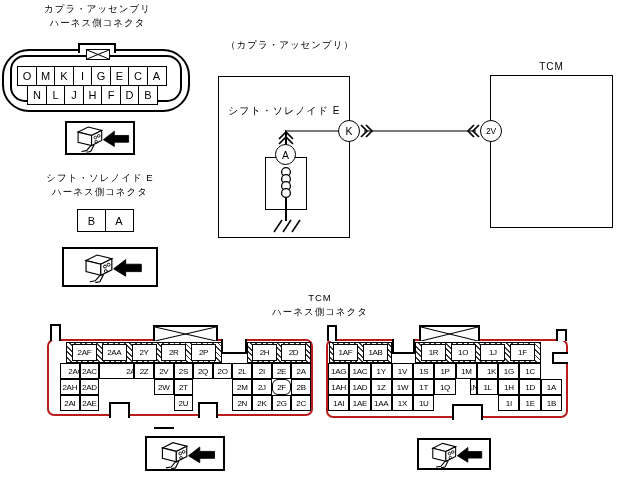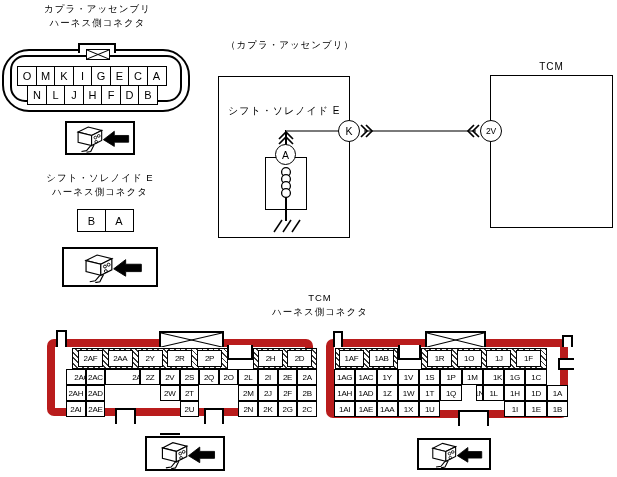--- a/index.html
+++ b/index.html
@@ -39,21 +39,21 @@
           display:flex; align-items:center; justify-content:center; }
   .term-k  { left:338px; top:120px; width:22px; height:22px; font-size:10.5px; }
   .term-2v { left:480px; top:120px; width:22px; height:22px; font-size:8.5px; letter-spacing:-0.3px; }
   .term-a  { left:275px; top:144px; width:21px; height:21px; font-size:10.5px; z-index:5; }
 
   .hline, .vline { position:absolute; background:#000; }
   .gray { background:#7a7a7a; }
   .csvg { position:absolute; z-index:7; }
 
   
-  .conn { position:absolute; border:8px solid #b91c1c; border-radius:7px; background:#fff; }
+  .conn { position:absolute; border:2px solid #b91c1c; border-radius:7px; background:#fff; }
   .conn-left  { left:47px; top:339px; width:266px; height:77px; }
   .conn-right { left:326px; top:339px; width:242px; height:79px; }
   .hatch { position:absolute; height:21px; top:1px; border:1px solid #000;
            background:repeating-linear-gradient(45deg,#fff 0 2.6px,#3a3a3a 2.6px 3.9px);
            display:flex; align-items:center; justify-content:space-between; }
   .tpin { width:25px; height:17px; border:1.4px solid #000; background:#fff; flex:none;
           display:flex; align-items:center; justify-content:center; font-size:8px; letter-spacing:-0.3px; }
   .pin-grid { position:absolute; display:grid; grid-auto-rows:16px; }
   .gpin { border:1.4px solid #000; background:#fff; display:flex; align-items:center; justify-content:center;
           font-size:8px; letter-spacing:-0.3px; overflow:hidden; }
@@ -221,21 +221,21 @@
         <div class="gpin" style="grid-area: 1 / 9;">2L</div>
         <div class="gpin" style="grid-area: 1 / 10;">2I</div>
         <div class="gpin" style="grid-area: 1 / 11;">2E</div>
         <div class="gpin" style="grid-area: 1 / 12;">2A</div>
         <div class="gpin" style="grid-area: 2 / 1;">2AH</div>
         <div class="gpin" style="grid-area: 2 / 2;">2AD</div>
         <div class="gpin" style="grid-area: 2 / 5;">2W</div>
         <div class="gpin" style="grid-area: 2 / 6;">2T</div>
         <div class="gpin" style="grid-area: 2 / 9;">2M</div>
         <div class="gpin" style="grid-area: 2 / 10;">2J</div>
-        <div class="gpin" style="grid-area: 2 / 11;">2F</div>
+        <div class="gpin" style="grid-area: 2 / 11; border-radius: 6px;">2F</div>
         <div class="gpin" style="grid-area: 2 / 12;">2B</div>
         <div class="gpin" style="grid-area: 3 / 1;">2AI</div>
         <div class="gpin" style="grid-area: 3 / 2;">2AE</div>
         <div class="gpin" style="grid-area: 3 / 5; margin-top: 32px;">2X</div>
         <div class="gpin" style="grid-area: 3 / 6;">2U</div>
         <div class="gpin" style="grid-area: 3 / 9;">2N</div>
         <div class="gpin" style="grid-area: 3 / 10;">2K</div>
         <div class="gpin" style="grid-area: 3 / 11;">2G</div>
         <div class="gpin" style="grid-area: 3 / 12;">2C</div>
       </div>

